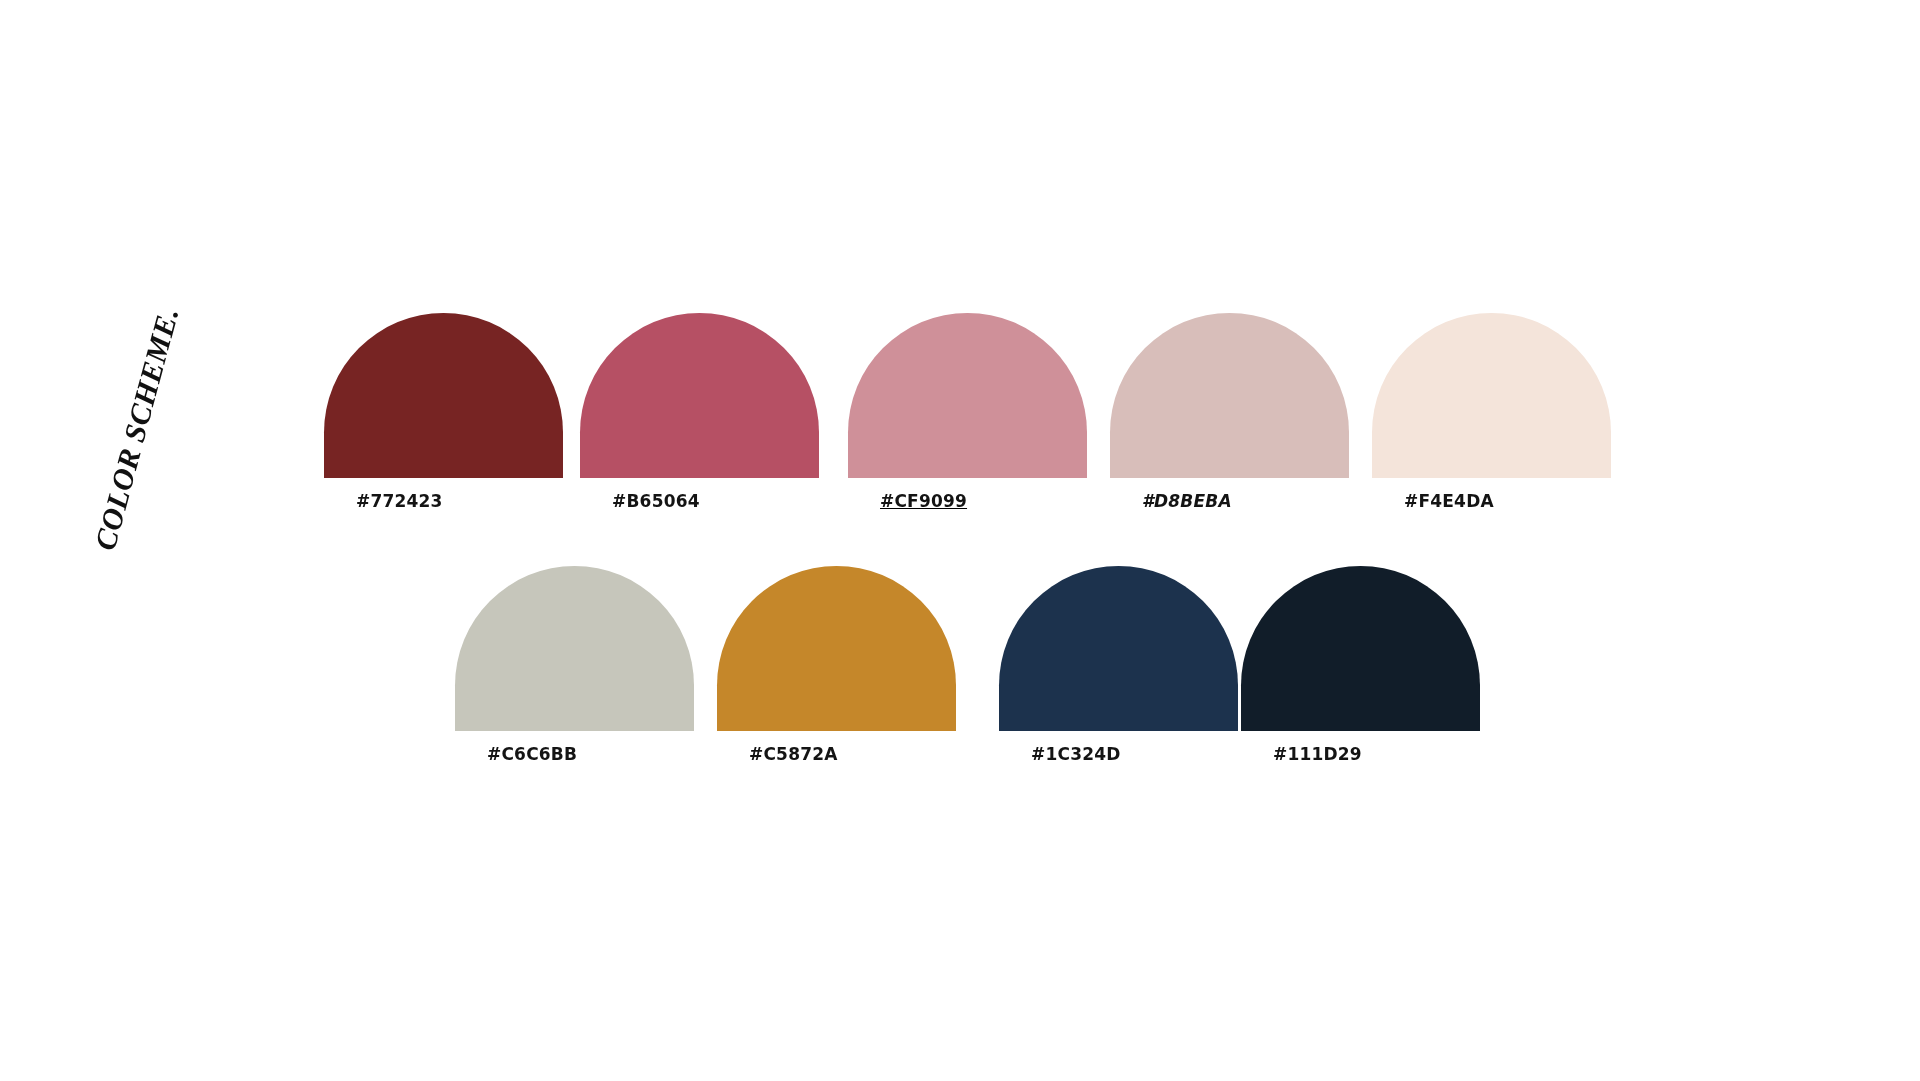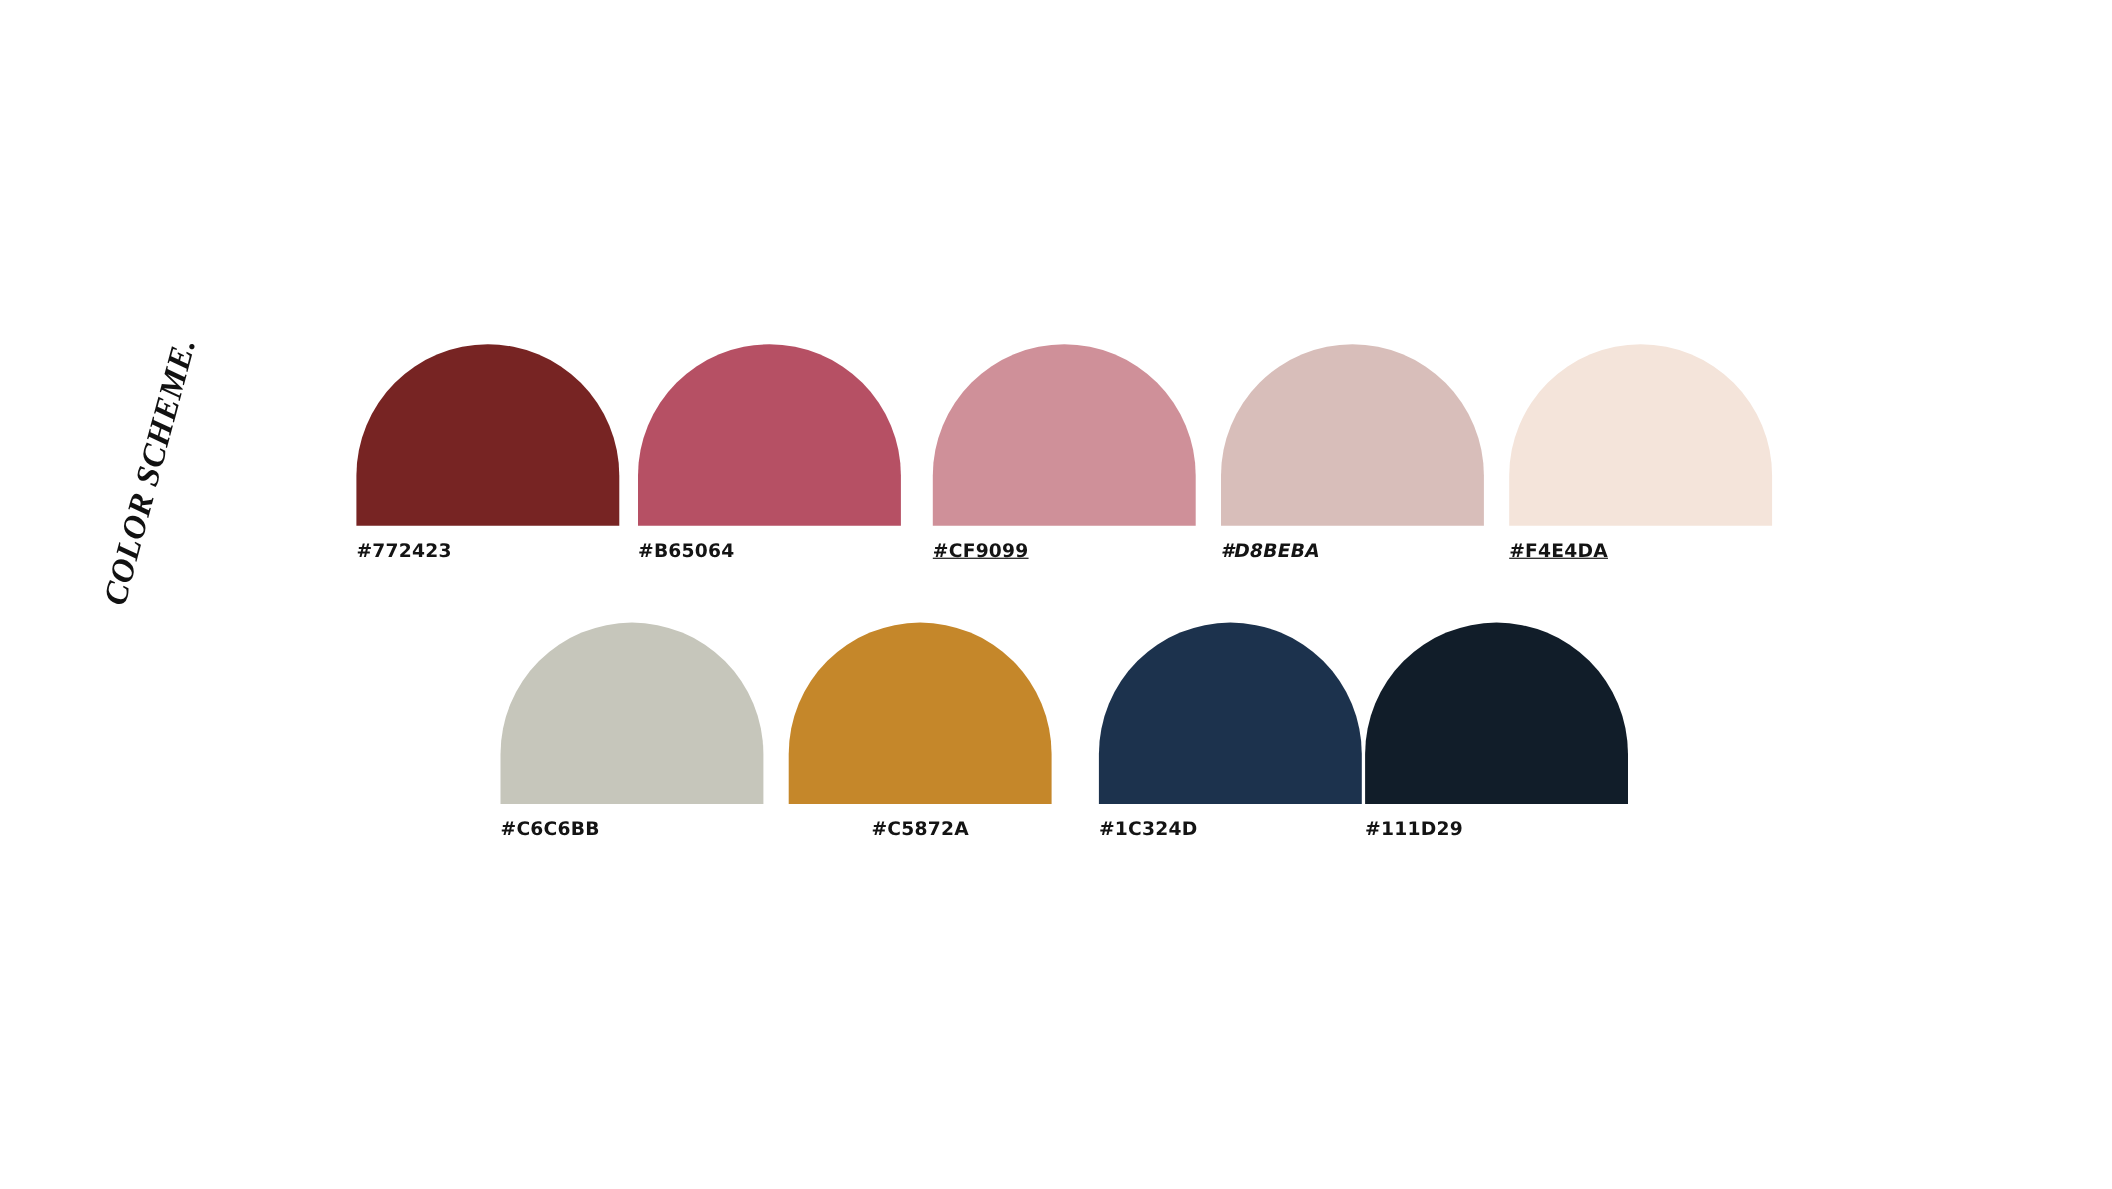--- a/index.html
+++ b/index.html
@@ -66,20 +66,21 @@
     border-bottom-right-radius: 0;
   }
   .swatch-label {
     margin-top: 13px;
     font-family: "DejaVu Sans", "Liberation Sans", sans-serif;
     font-weight: 700;
     font-size: 17px;
     letter-spacing: 0.2px;
     color: #141414;
     white-space: nowrap;
+    margin-left: 32px;
   }
 </style>
 </head>
 <body>
 
 <div id="canvas">
 
   <div id="vertical-title">
     <div class="title-text">COLOR SCHEME.</div>
   </div>
@@ -94,31 +95,31 @@
         <div class="swatch-label">#B65064</div>
       </div>
       <div class="swatch-cell" style="left: 524px; text-decoration: underline;">
         <div class="swatch-shape" style="background: rgb(207, 144, 153);"></div>
         <div class="swatch-label">#CF9099</div>
       </div>
       <div class="swatch-cell" style="left: 786px; font-style: italic;">
         <div class="swatch-shape" style="background: rgb(216, 190, 186);"></div>
         <div class="swatch-label">#D8BEBA</div>
       </div>
-      <div class="swatch-cell" style="left: 1048px; text-decoration: underline;">
+      <div class="swatch-cell" style="left: 1048px;">
         <div class="swatch-shape" style="background: rgb(244, 228, 218);"></div>
         <div class="swatch-label">#F4E4DA</div>
       </div>
     </div>
   <div class="palette-row" id="palette-row-2">
       <div class="swatch-cell" style="left: 0px;">
         <div class="swatch-shape" style="background: rgb(198, 198, 187);"></div>
         <div class="swatch-label">#C6C6BB</div>
       </div>
-      <div class="swatch-cell" style="left: 262px; text-align: center;">
+      <div class="swatch-cell" style="left: 262px;">
         <div class="swatch-shape" style="background: rgb(197, 135, 42);"></div>
         <div class="swatch-label">#C5872A</div>
       </div>
       <div class="swatch-cell" style="left: 544px;">
         <div class="swatch-shape" style="background: rgb(28, 50, 77);"></div>
         <div class="swatch-label">#1C324D</div>
       </div>
       <div class="swatch-cell" style="left: 786px;">
         <div class="swatch-shape" style="background: rgb(17, 29, 41);"></div>
         <div class="swatch-label">#111D29</div>

